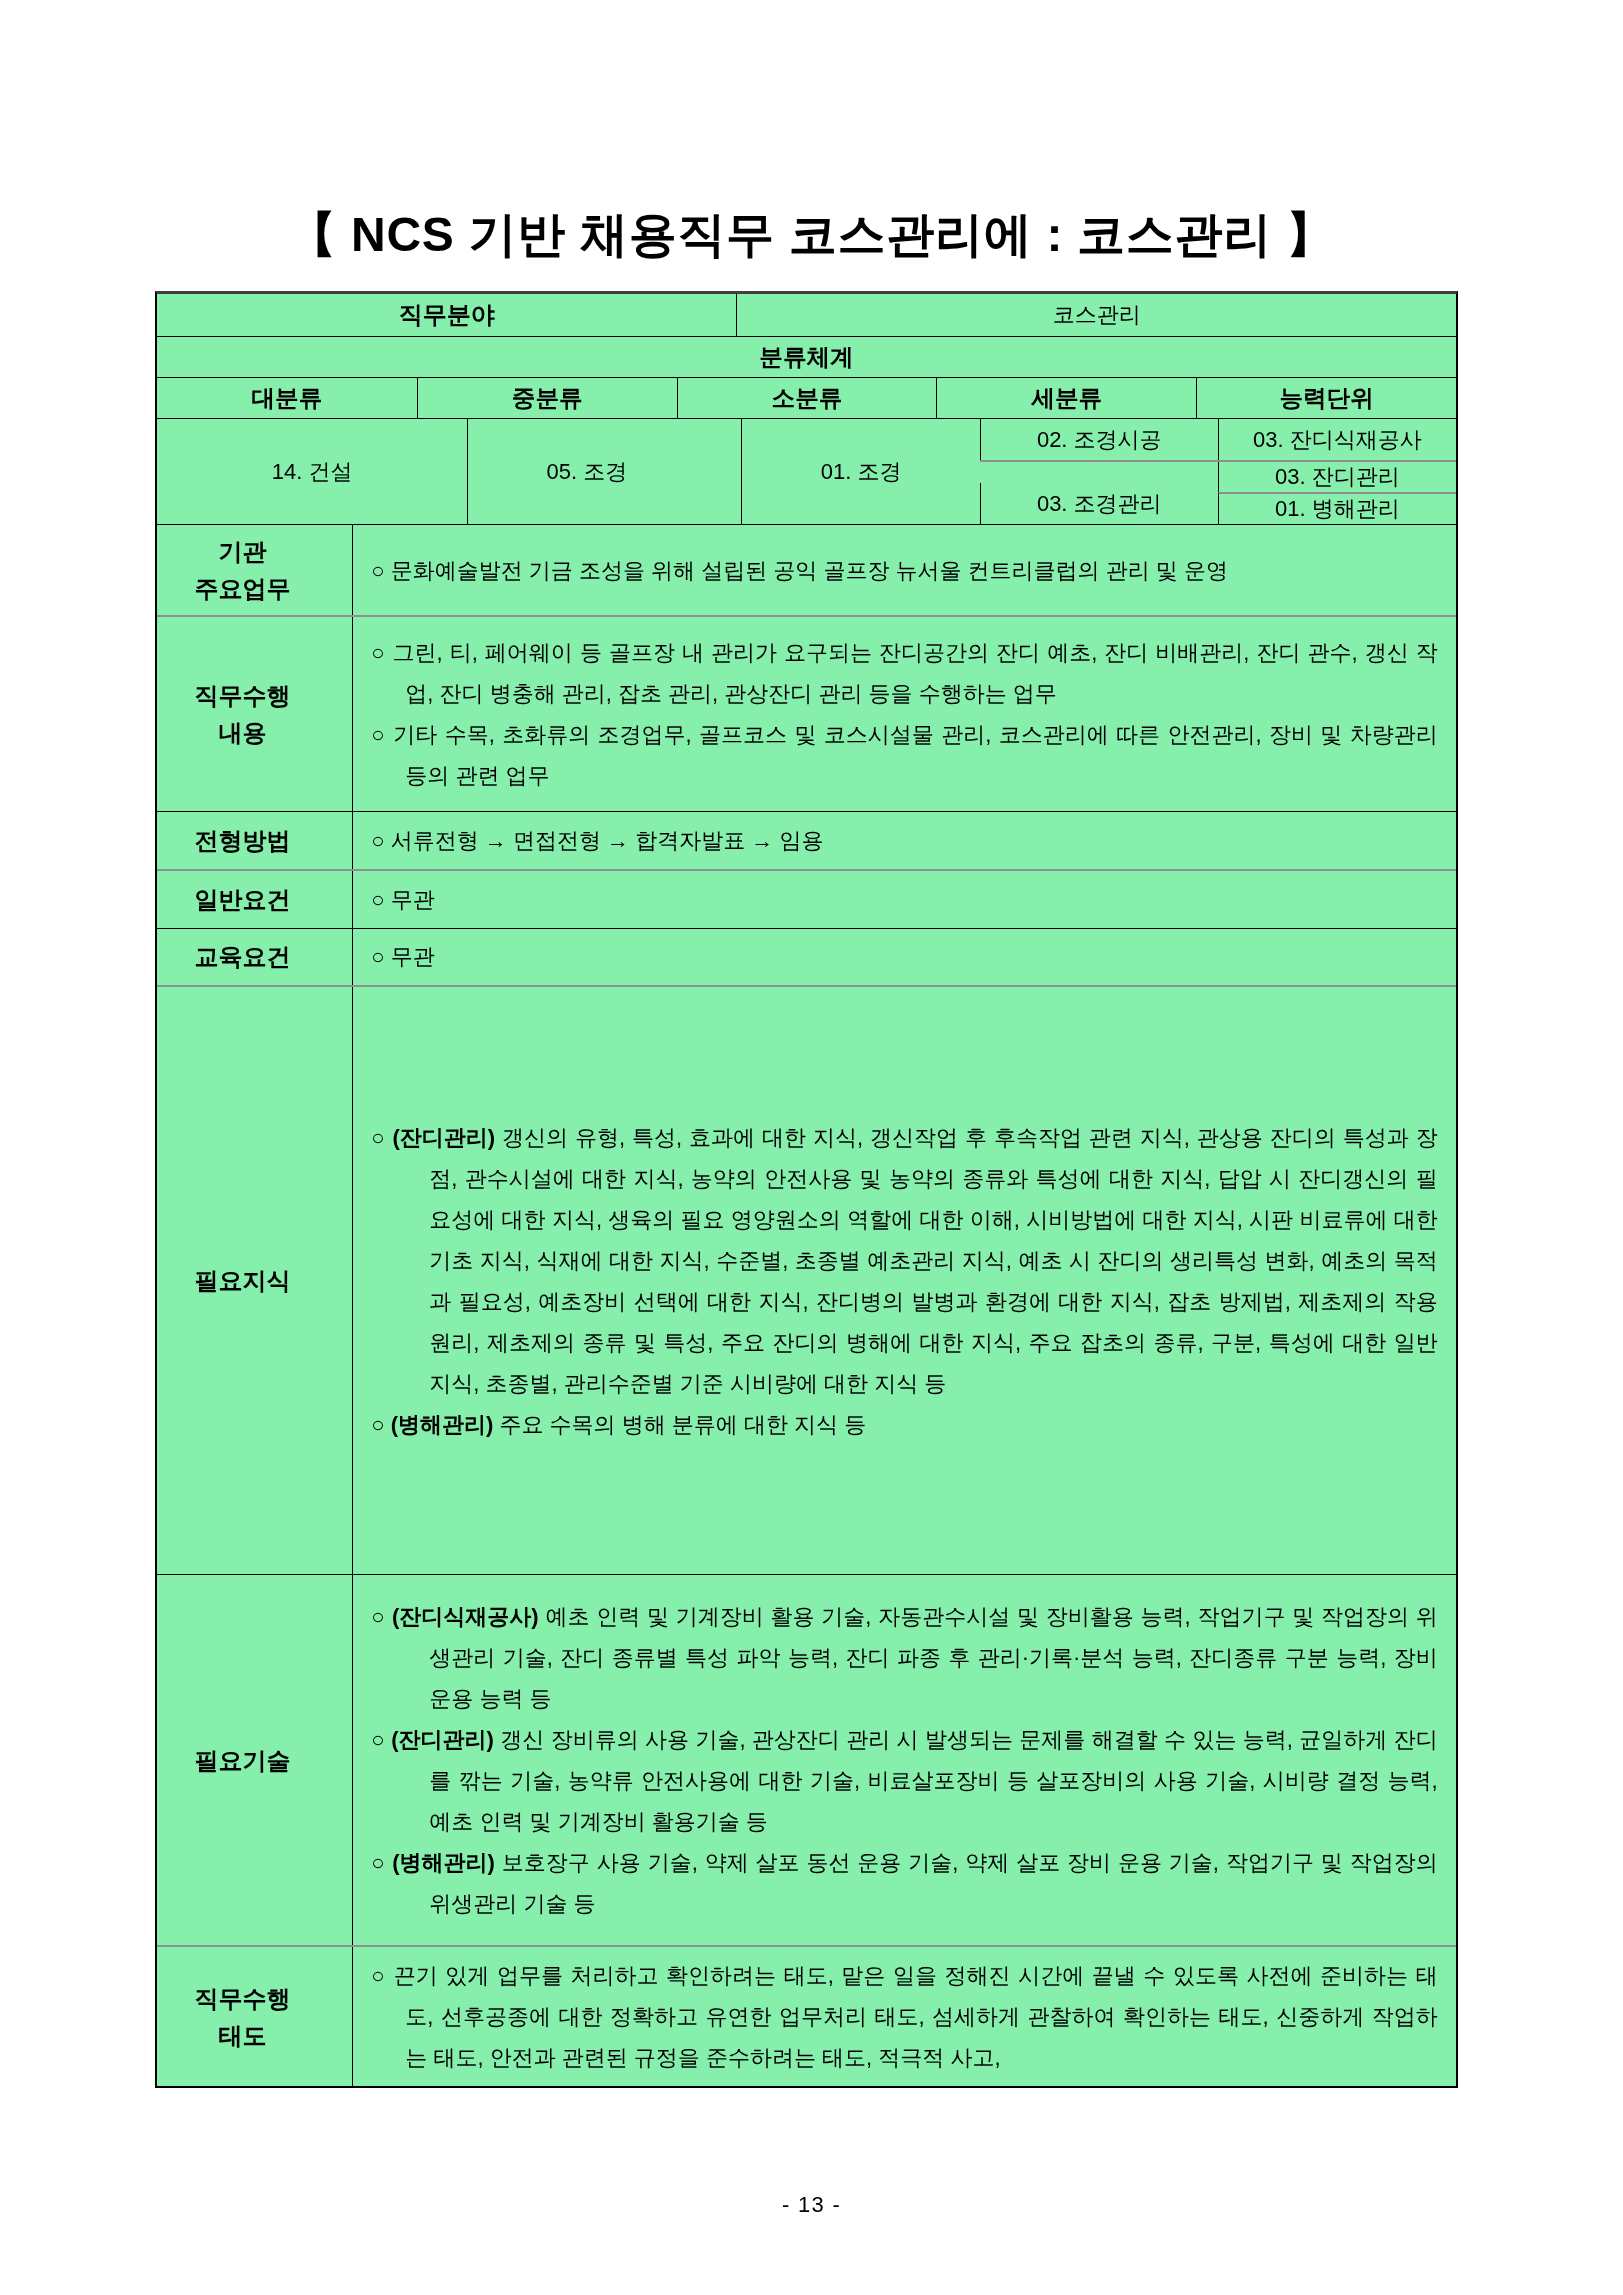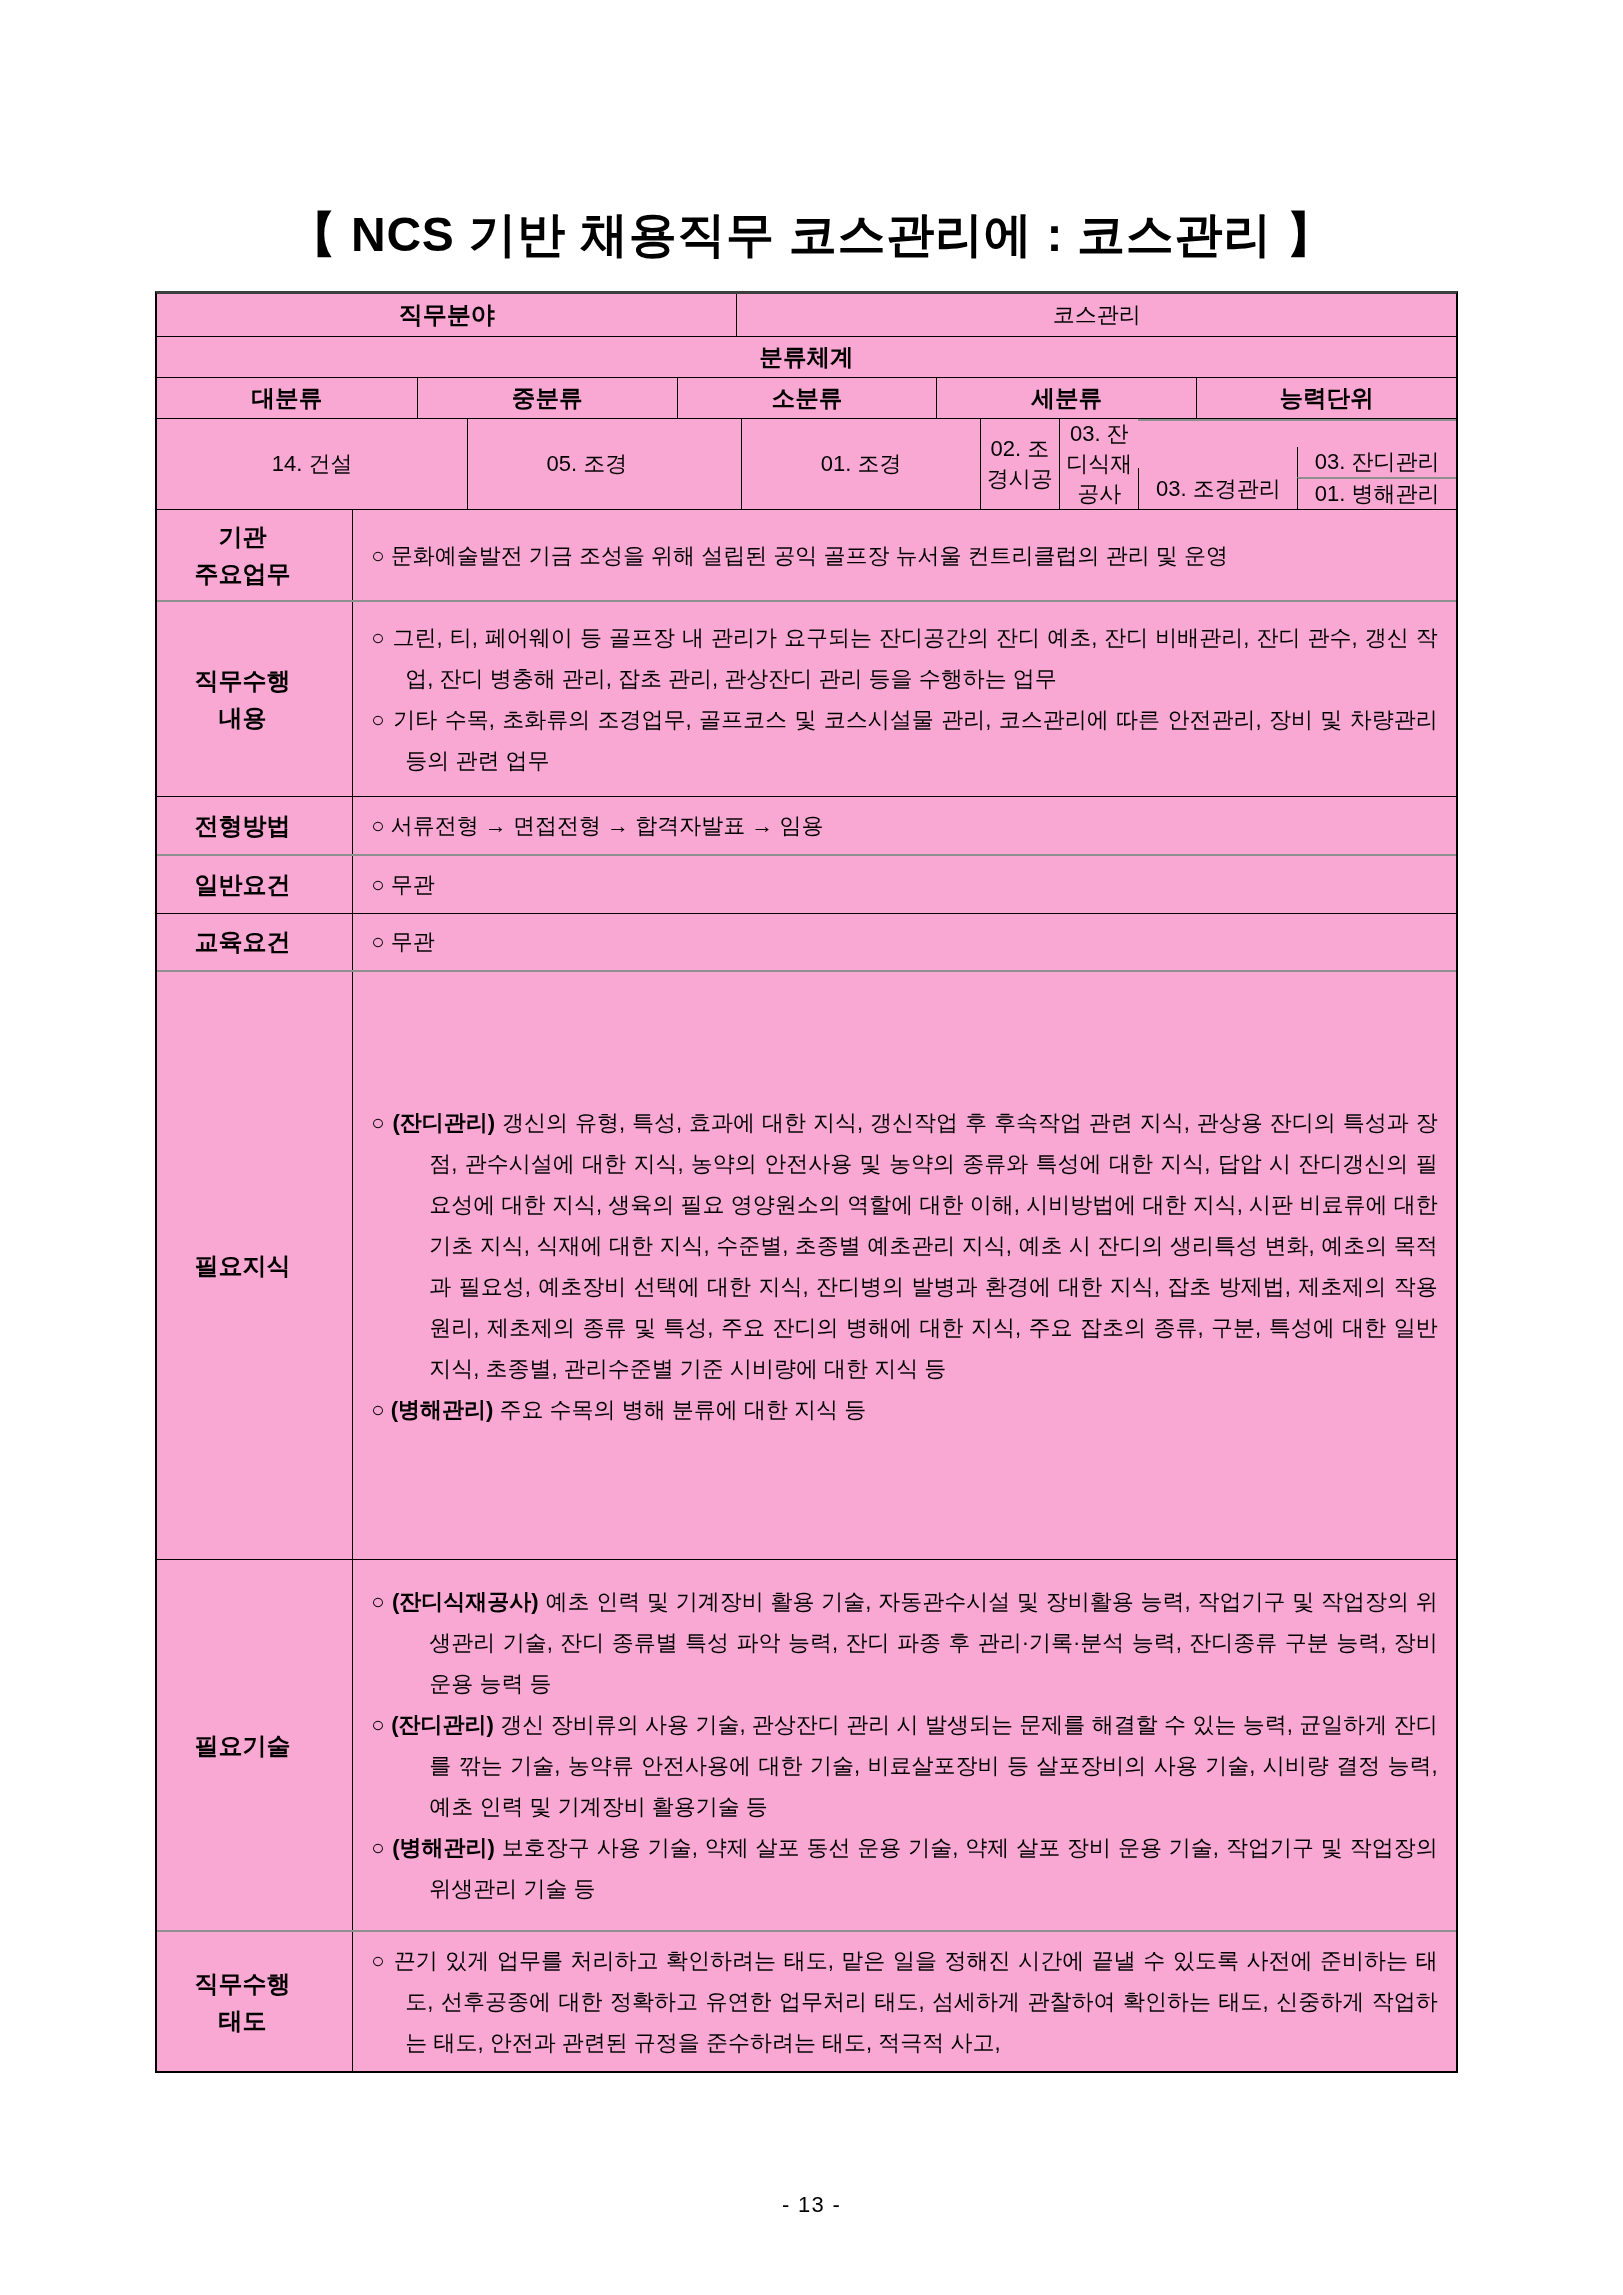--- a/index.html
+++ b/index.html
@@ -16,21 +16,21 @@
     margin:0; text-align:center;
     font-size:48px; font-weight:bold; letter-spacing:0.7px;
     line-height:1.15;
   }
 
   
   .doc-table {
     position:absolute; left:155px; top:291px; width:1303px;
     border-left:2px solid #000; border-right:2px solid #000;
     border-top:3.3px solid #3f3f3f; border-bottom:2.6px solid #000;
-    background:#f9a8d4;
+    background:#86efac;
   }
   .tr { display:flex; align-items:stretch; width:100%; }
   .bt-black { border-top:1.3px solid #000; }
   .bt-gray  { border-top:2.6px solid #8f8f8f; }
   .vline { border-left:1.3px solid #000; }
 
   .cell-center { display:flex; align-items:center; justify-content:center; text-align:center; }
 
   
   .row-jobfield { min-height:42px; }
@@ -39,21 +39,21 @@
 
   
   .row-clstitle { min-height:41px; font-weight:bold; font-size:23.6px; }
 
   
   .row-clshead { min-height:41px; }
   .cls-col { width:20%; font-weight:bold; font-size:23.6px; }
 
   
   .row-clsdata .big-cell { width:20%; font-size:22px;margin-left:36px; }
-  .subgrid { width:40%; display:flex; }
+  .subgrid { width:40%; display:flex; flex-direction:column; }
   .subrow { display:flex; flex:1; }
   .subrow-split { border-top:2.6px solid #8f8f8f; flex:2;align-items:flex-end; }
   .sub-cell { width:50%; font-size:22px; min-height:41px; }
   .unit-col { width:50%; display:flex; flex-direction:column; }
   .unit-cell { flex:1; font-size:22px; }
   .unit-divider { border-top:2.6px solid #8f8f8f; }
 
   
   .sec-label {
     width:171px; display:flex; flex-direction:column;

